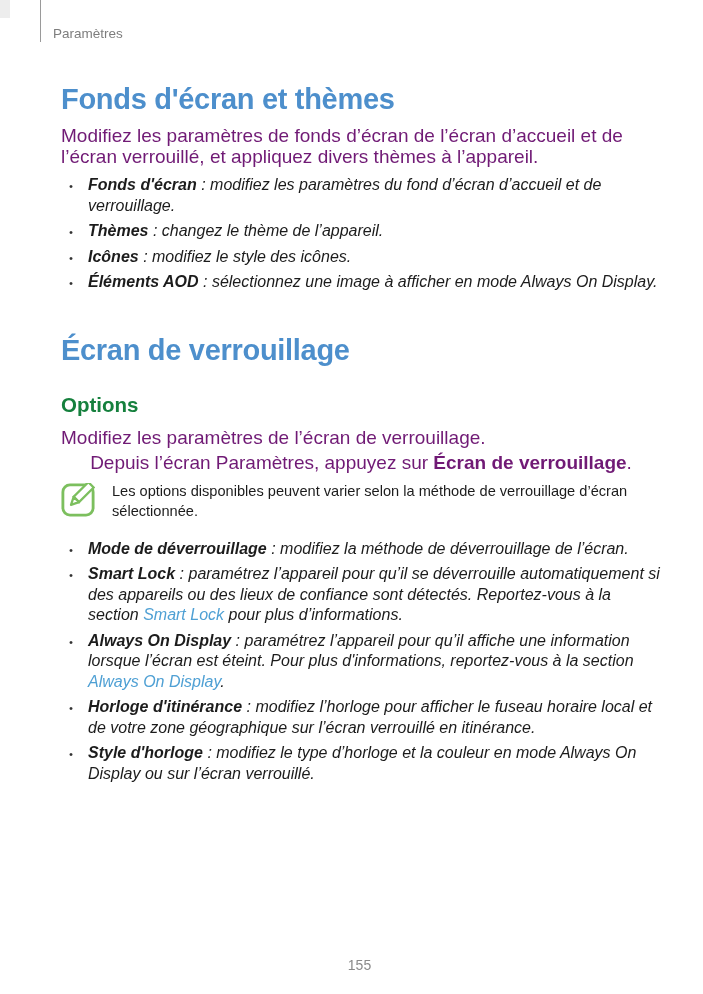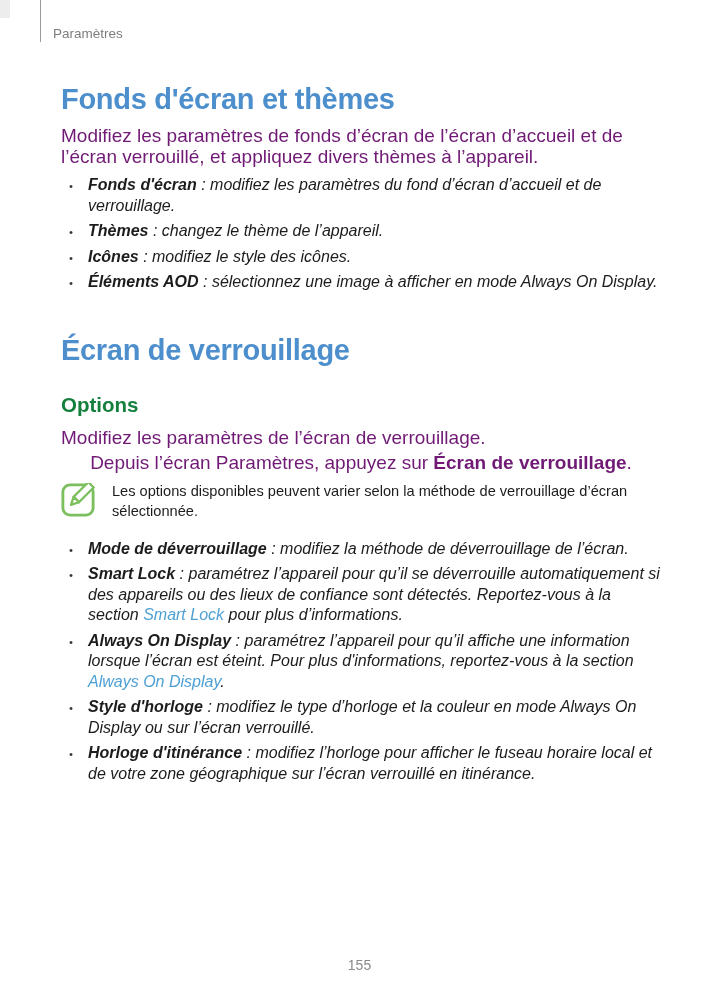--- a/index.html
+++ b/index.html
@@ -100,21 +100,21 @@
           </g>
         </svg>
       </div>
       <div class="note-text">Les options disponibles peuvent varier selon la méthode de verrouillage d’écran sélectionnée.</div>
     </div>
 
     <ul class="bullet-list bullet-list-2">
       <li><span class="b">Mode de déverrouillage</span><span> : modifiez la méthode de déverrouillage de l’écran.</span></li>
       <li><span class="b">Smart Lock</span><span> : paramétrez l’appareil pour qu’il se déverrouille automatiquement si des appareils ou des lieux de confiance sont détectés. Reportez-vous à la section </span><a class="inline-link">Smart Lock</a><span> pour plus d’informations.</span></li>
       <li><span class="b">Always On Display</span><span> : paramétrez l’appareil pour qu’il affiche une information lorsque l’écran est éteint. Pour plus d'informations, reportez-vous à la section </span><a class="inline-link">Always On Display</a><span>.</span></li>
+      <li><span class="b">Horloge d'itinérance</span><span> : modifiez l’horloge pour afficher le fuseau horaire local et de votre zone géographique sur l’écran verrouillé en itinérance.</span></li>
       <li><span class="b">Style d'horloge</span><span> : modifiez le type d’horloge et la couleur en mode Always On Display ou sur l’écran verrouillé.</span></li>
-      <li><span class="b">Horloge d'itinérance</span><span> : modifiez l’horloge pour afficher le fuseau horaire local et de votre zone géographique sur l’écran verrouillé en itinérance.</span></li>
     </ul>
 
   </div>
 
   <div class="page-number">155</div>
 
 </div>
 
 </body></html>

